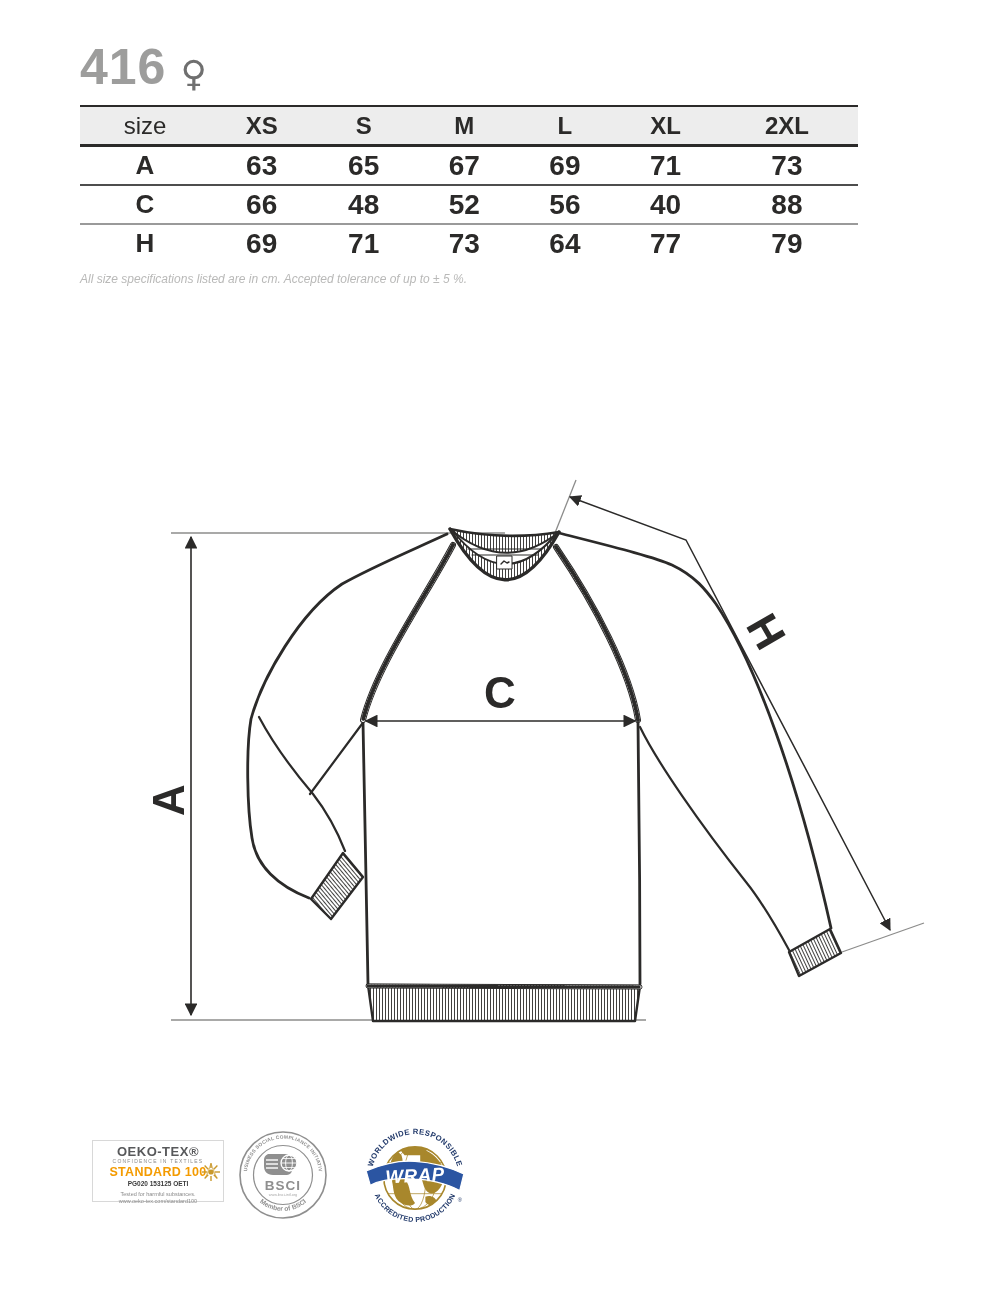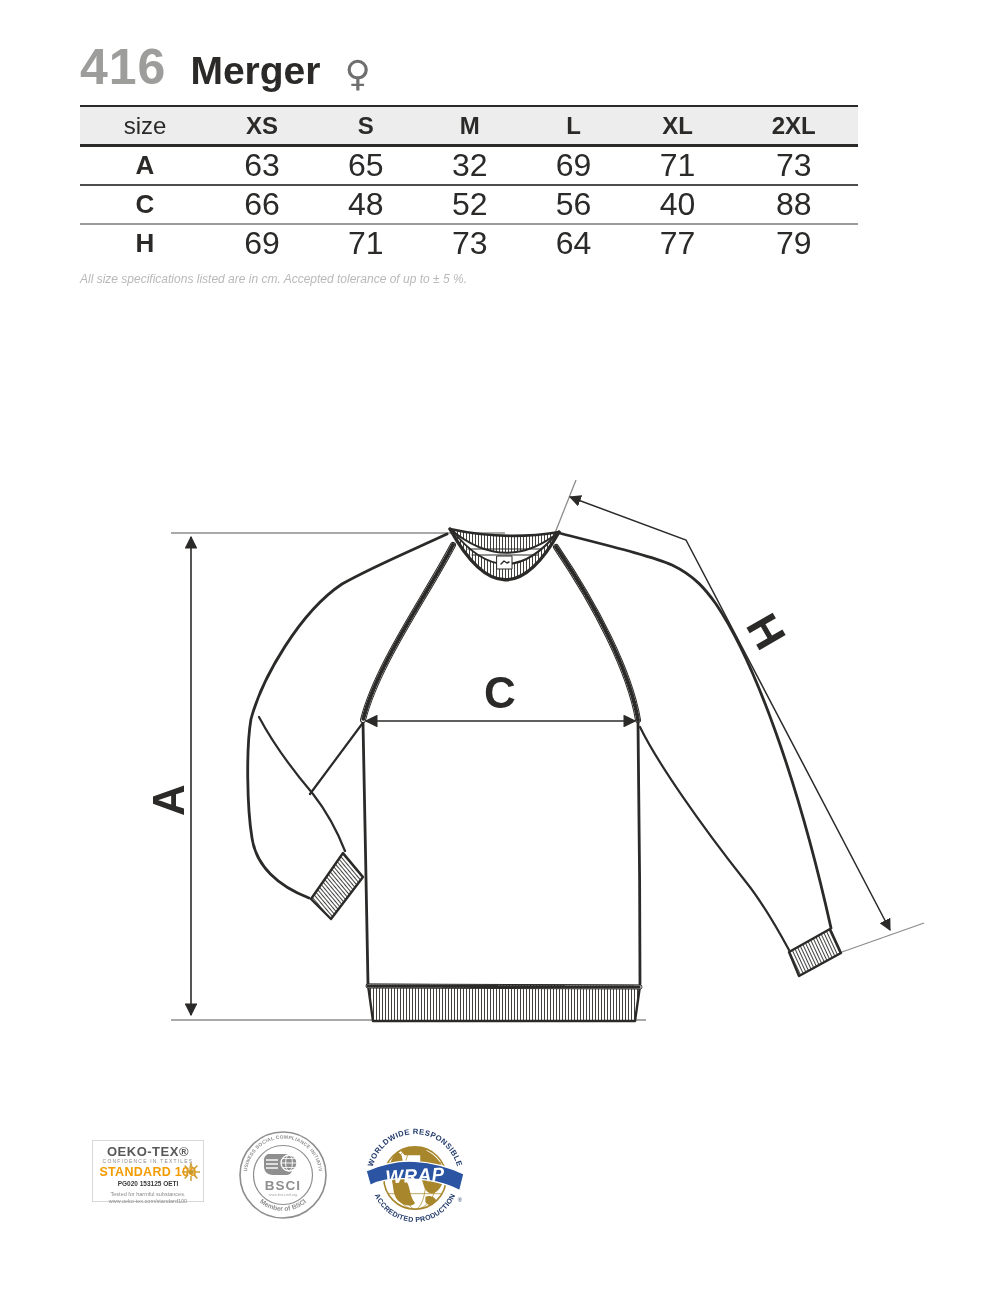--- a/index.html
+++ b/index.html
@@ -1,60 +1,59 @@
 <!DOCTYPE html>
 <html><head>
 <meta charset="utf-8">
 <style>
   html,body{margin:0;padding:0;background:#fff;}
   body{width:1000px;height:1300px;position:relative;font-family:"Liberation Sans",sans-serif;color:#2b2a29;overflow:hidden;}
   .content{position:absolute;left:80px;top:0;width:778px;}
   
-  .title-row{margin-top:38px;display:flex;align-items:baseline;gap:24px;}
+  .title-row{margin-top:38px;display:flex;align-items:baseline;gap:14px;}
   .product-code{font-size:50px;font-weight:800;color:#9d9d9c;letter-spacing:1px;}
   .product-name{font-size:39px;font-weight:800;color:#2b2a29;}
   .gender{font-size:36px;color:#6f6f6f;font-family:"DejaVu Sans",sans-serif;font-weight:400;position:relative;top:2px;}
   
   .section-head{margin-top:28px;font-size:25px;font-weight:800;letter-spacing:.5px;}
   .section-head .unit{color:#9d9d9c;font-weight:700;margin-left:6px;}
   
   table.sizes{border-collapse:collapse;width:778px;margin-top:9px;border-top:2px solid #2b2a29;}
   table.sizes th,table.sizes td{padding:0;text-align:center;height:37px;vertical-align:middle;}
   table.sizes thead tr{background:#ededed;border-bottom:3px solid #2b2a29;}
   table.sizes thead th{font-size:24px;font-weight:700;}
   table.sizes thead th.corner{font-weight:400;font-size:24px;}
-  table.sizes td{font-size:32px;font-weight:400;}
+  table.sizes td{font-size:28px;font-weight:700;}
   table.sizes td.rowlabel{font-weight:700;font-size:26px;}
   table.sizes tr.r0{border-bottom:2px solid #4d4d4d;}
   table.sizes tr.r1{border-bottom:2px solid #9a9a9a;}
   col.c-first{width:130px;}
   .footnote{margin-top:10px;font-size:12px;font-style:italic;color:#b9b9b8;}
   
   svg.diagram{position:absolute;left:0;top:0;width:1000px;height:1300px;}
   .dim-label{font-size:44px;font-weight:600;fill:#2b2a29;}
   
   .cert-row{position:absolute;left:0;top:0;width:1000px;height:1300px;pointer-events:none;}
-  .oeko{position:absolute;left:92px;top:1140px;width:112px;height:62px;border:1px solid #d8d8d8;box-sizing:border-box;text-align:center;padding-top:4px;}
+  .oeko{position:absolute;left:92px;top:1140px;width:132px;height:62px;border:1px solid #d8d8d8;box-sizing:border-box;text-align:center;padding-top:4px;}
   .oeko .brand{font-size:13px;font-weight:700;color:#58595b;letter-spacing:.5px;line-height:13px;}
   .oeko .tagline{font-size:5px;color:#8a8a8a;letter-spacing:1.2px;line-height:7px;}
   .oeko .standard{font-size:12.5px;font-weight:700;color:#f49b00;letter-spacing:.3px;line-height:14px;}
   .oeko .cert{font-size:6.5px;font-weight:700;color:#3a3a3a;line-height:9px;}
   .oeko .small{font-size:5.5px;color:#8a8a8a;line-height:7px;}
   .oeko .line1{margin-top:3px;}
   .oeko-flower{position:absolute;right:1px;top:20px;}
   .bsci-box{position:absolute;left:237px;top:1129px;}
   .wrap-box{position:absolute;left:363px;top:1124px;}
 </style>
 </head>
 <body>
 
 <div class="content">
   <div class="title-row">
     <span class="product-code">416</span>
-    <span class="product-name">Merger</span>
     <span class="gender">♀</span>
   </div>
 
 
   <table class="sizes">
     <colgroup>
         <col class="c-first">
         <col>
         <col>
         <col>
@@ -71,21 +70,21 @@
         <th>L</th>
         <th>XL</th>
         <th>2XL</th>
       </tr>
     </thead>
     <tbody>
       <tr class="r0">
         <td class="rowlabel">A</td>
         <td>63</td>
         <td>65</td>
-        <td>32</td>
+        <td>67</td>
         <td>69</td>
         <td>71</td>
         <td>73</td>
       </tr>
       <tr class="r1">
         <td class="rowlabel">C</td>
         <td>66</td>
         <td>48</td>
         <td>52</td>
         <td>56</td>

